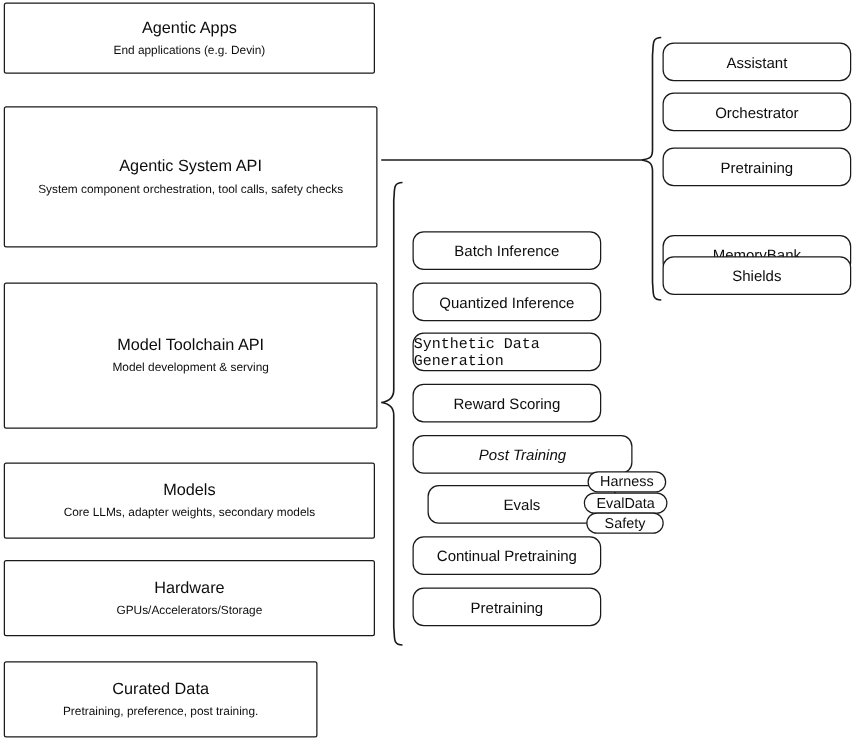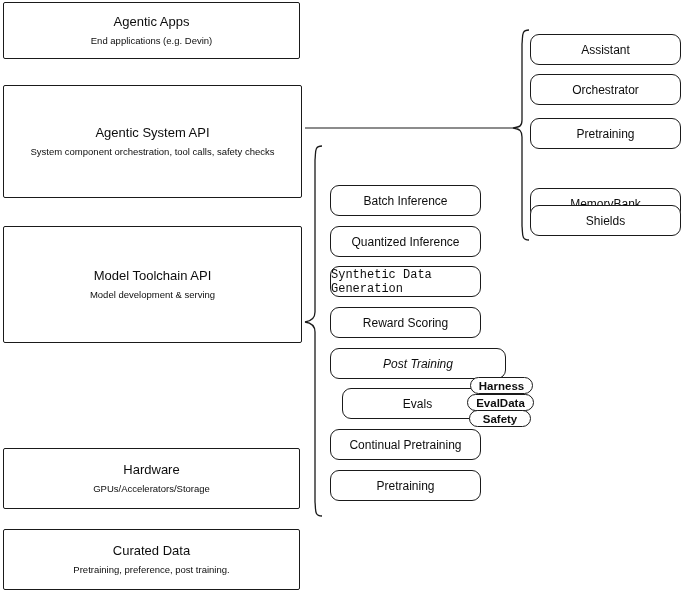--- a/index.html
+++ b/index.html
@@ -67,21 +67,20 @@
     box-sizing: border-box;
     border: 1px solid #1a1a1a;
     border-radius: 999px;
     background: #ffffff;
     display: flex;
     align-items: center;
     justify-content: center;
     font-size: 11.5px;
     color: #0d0d0d;
     z-index: 5;
-    font-weight: bold;
   }
   .connector-svg {
     position: absolute;
     left: 0;
     top: 0;
     width: 682px;
     height: 591px;
     pointer-events: none;
     z-index: 1;
   }
@@ -121,27 +120,31 @@
   <div class="box" style="left:3px; top:85px; width:299px; height:113px;">
     <div class="title">Agentic System API</div>
     <div class="subtitle">System component orchestration, tool calls, safety checks</div>
   </div>
 
   <div class="box" style="left:3px; top:226px; width:299px; height:117px;">
     <div class="title">Model Toolchain API</div>
     <div class="subtitle">Model development &amp; serving</div>
   </div>
 
+  <div class="box" style="left:3px; top:370px; width:297px; height:61px;">
+    <div class="title">Models</div>
+    <div class="subtitle">Core LLMs, adapter weights, secondary models</div>
+  </div>
 
   <div class="box" style="left:3px; top:448px; width:297px; height:61px;">
     <div class="title">Hardware</div>
     <div class="subtitle">GPUs/Accelerators/Storage</div>
   </div>
 
-  <div class="box" style="left:3px; top:529px; width:297px; height:61px;">
+  <div class="box" style="left:3px; top:529px; width:251px; height:61px;">
     <div class="title">Curated Data</div>
     <div class="subtitle">Pretraining, preference, post training.</div>
   </div>
 
   <div class="capability" style="left:330px; top:185px; width:151px; height:31px;">
     <span>Batch Inference</span>
   </div>
   <div class="capability" style="left:330px; top:226px; width:151px; height:31px;">
     <span>Quantized Inference</span>
   </div>

